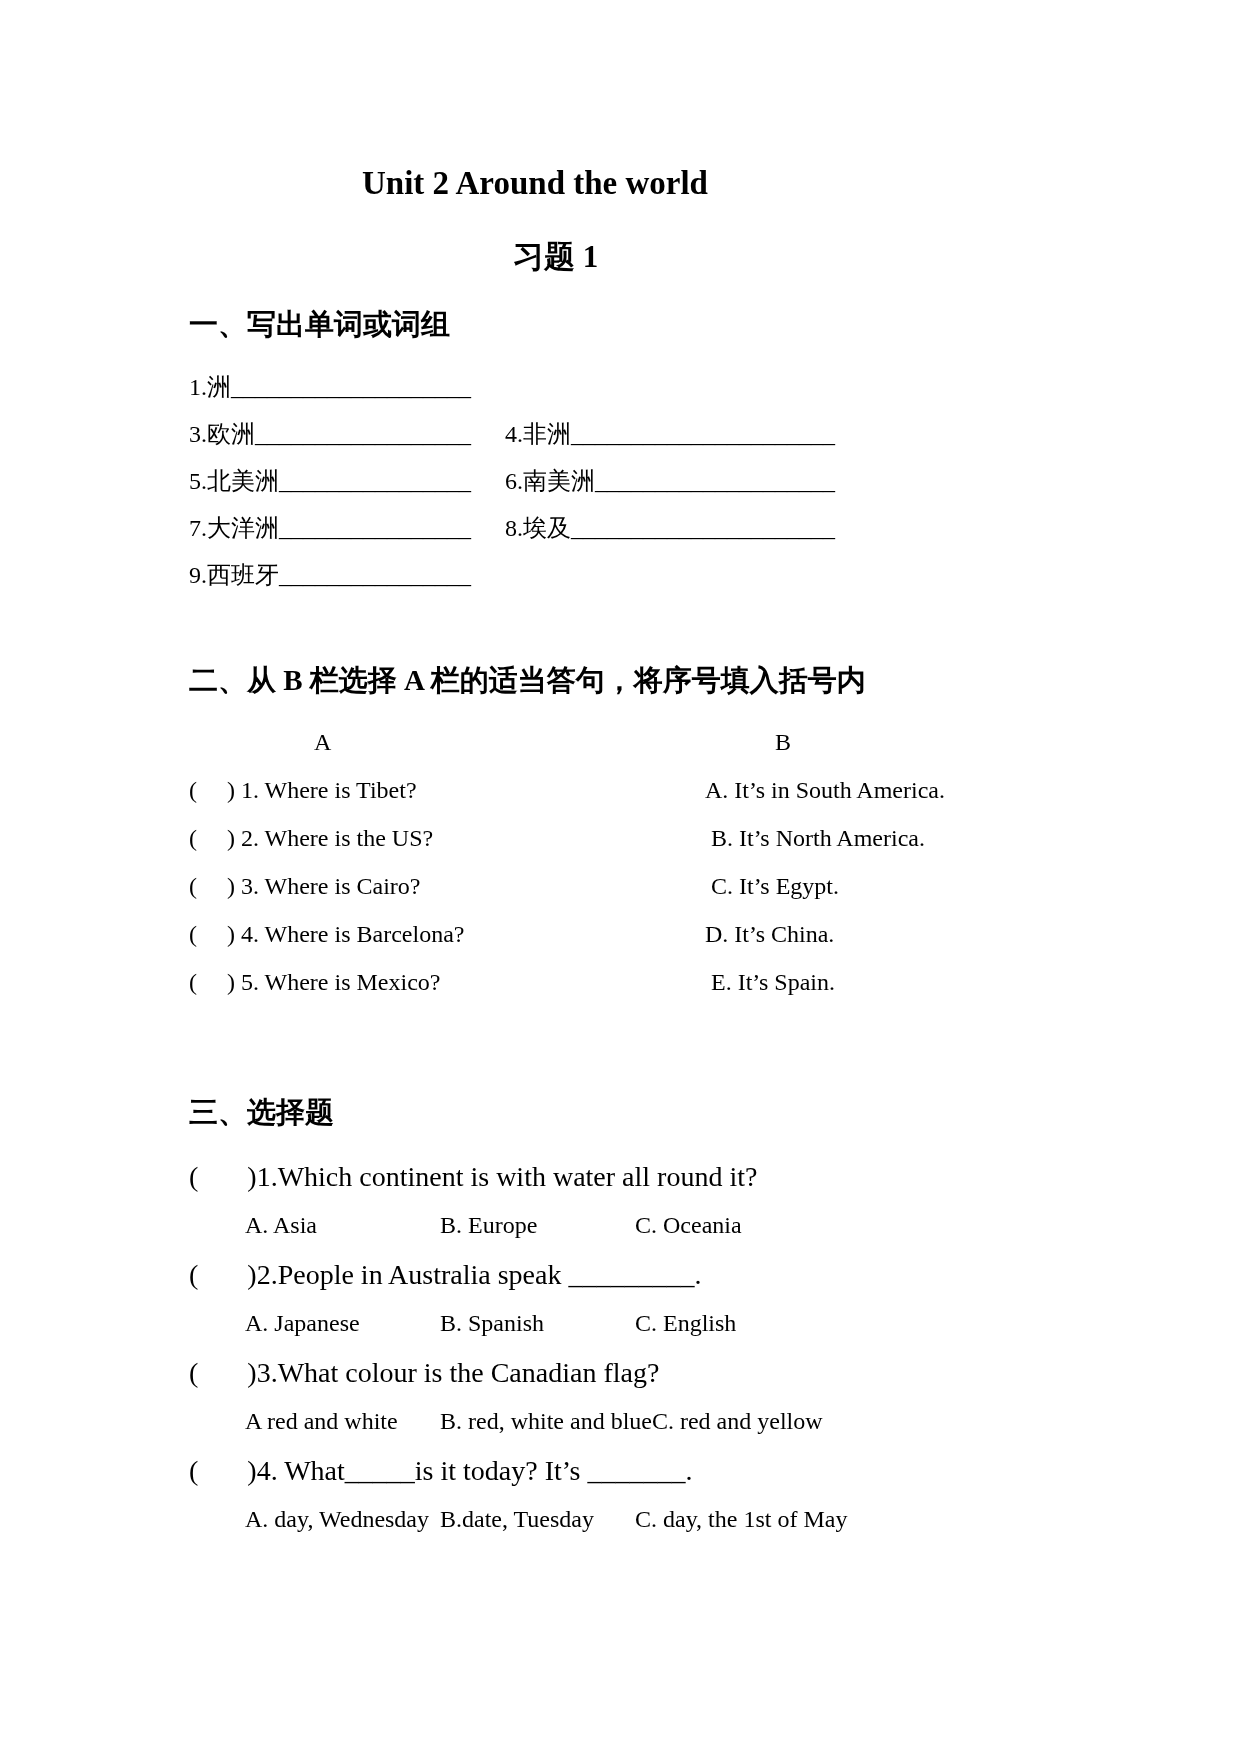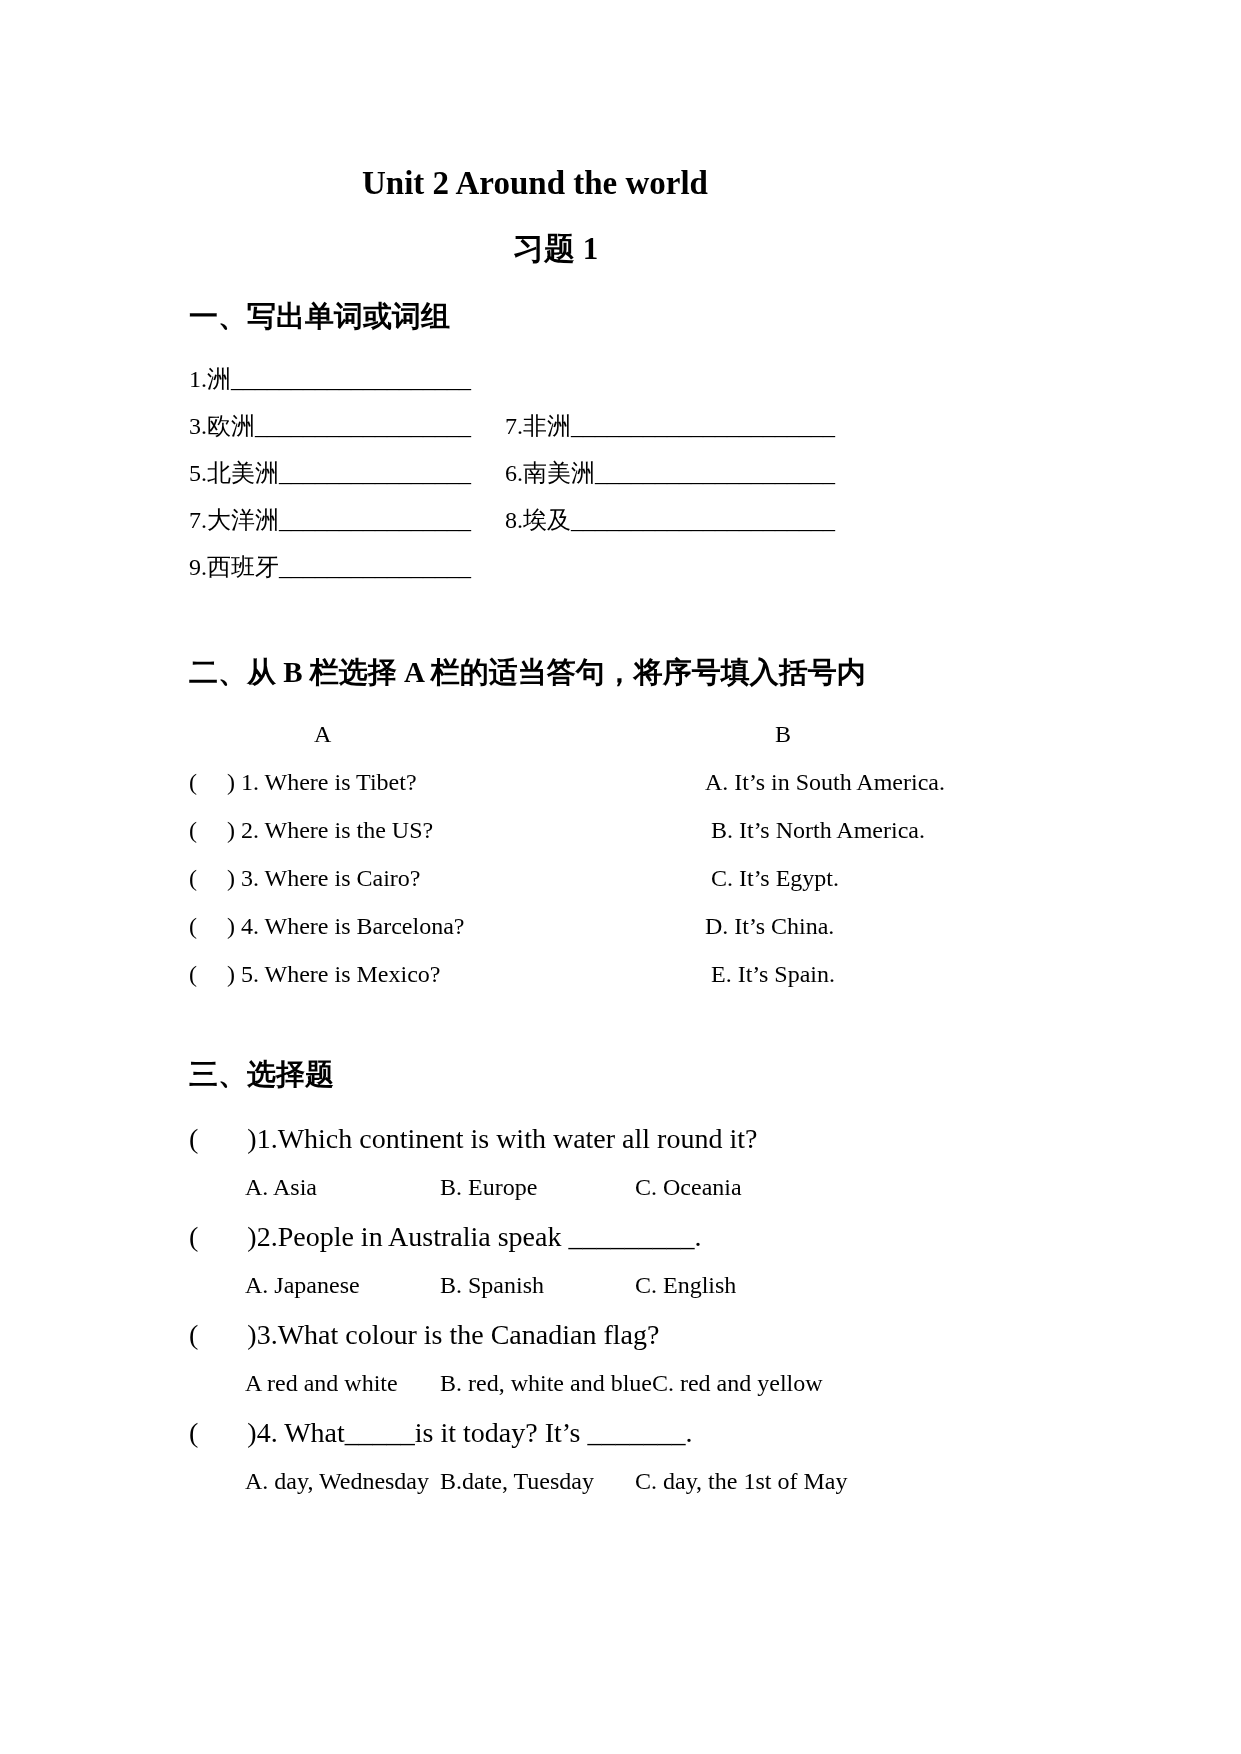--- a/index.html
+++ b/index.html
@@ -21,37 +21,37 @@
   }
   
   .doc-title {
     padding-top: 164px;
     text-align: center;
     font-size: 33px;
     font-weight: bold;
     line-height: 38px;
   }
   .doc-subtitle {
-    margin-top: 28px;
+    margin-top: 36px;
     text-align: center;
     font-size: 31px;
     font-weight: bold;
     line-height: 38px;
     padding-left: 41px;
   }
   
   .sec-heading {
     margin-left: 189px;
     font-size: 29px;
     font-weight: bold;
     line-height: 38px;
   }
   .s1-heading { margin-top: 29px; }
   .s2-heading { margin-top: 62px; }
-  .s3-heading { margin-top: 57px; }
+  .s3-heading { margin-top: 87px; }
 
   
   .vocab-block { margin-left: 189px; margin-top: 21px; }
   .vocab-row { display: flex; }
   .vocab-cell {
     margin: 0;
     font-size: 24px;
     line-height: 47px;
     white-space: pre;
   }
@@ -98,21 +98,21 @@
   <div class="doc-title">Unit 2 Around the world</div>
   <div class="doc-subtitle">习题 1</div>
 
   <div class="sec-heading s1-heading">一、写出单词或词组</div>
   <div class="vocab-block">
     <div class="vocab-row">
       <p class="vocab-cell left"><span>1.洲</span><span class="blank">____________________</span></p>
     </div>
     <div class="vocab-row">
       <p class="vocab-cell left"><span>3.欧洲</span><span class="blank">__________________</span></p>
-      <p class="vocab-cell"><span>7.非洲</span><span class="blank">______________________</span></p>
+      <p class="vocab-cell"><span>4.非洲</span><span class="blank">______________________</span></p>
     </div>
     <div class="vocab-row">
       <p class="vocab-cell left"><span>5.北美洲</span><span class="blank">________________</span></p>
       <p class="vocab-cell"><span>6.南美洲</span><span class="blank">____________________</span></p>
     </div>
     <div class="vocab-row">
       <p class="vocab-cell left"><span>7.大洋洲</span><span class="blank">________________</span></p>
       <p class="vocab-cell"><span>8.埃及</span><span class="blank">______________________</span></p>
     </div>
     <div class="vocab-row">

